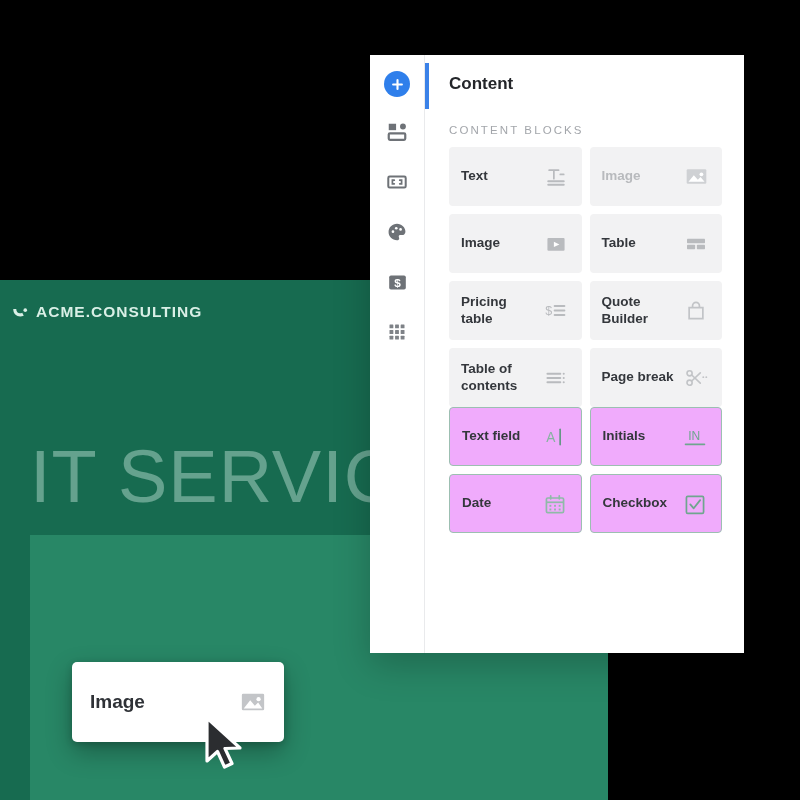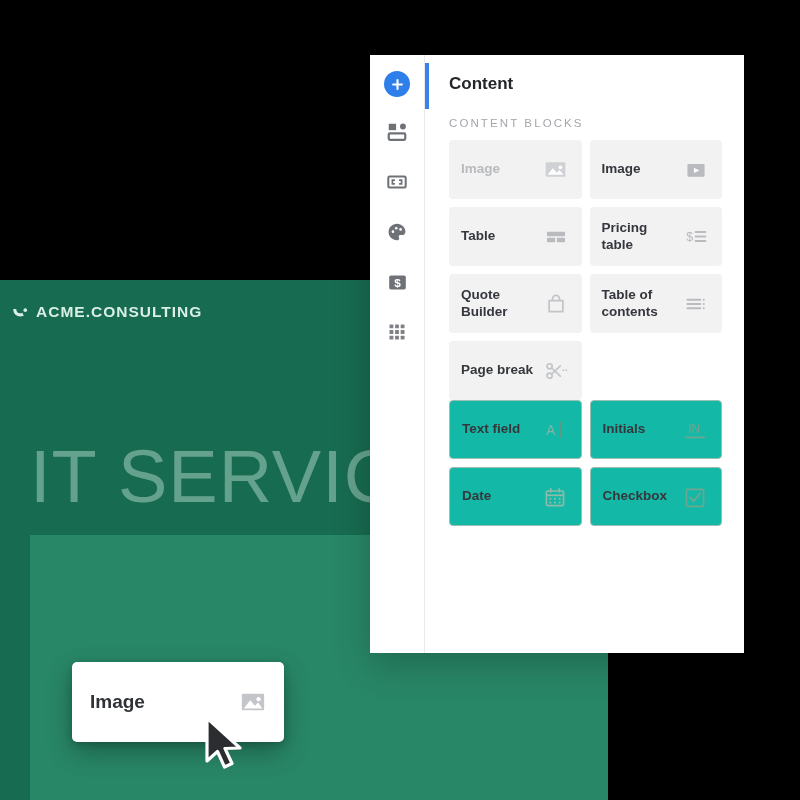--- a/index.html
+++ b/index.html
@@ -135,21 +135,21 @@
     font-size: 17px;
     font-weight: 700;
     color: #24262a;
     padding-top: 19px;
   }
   .section-label {
     font-size: 11.5px;
     letter-spacing: 2.1px;
     color: #a3a6ab;
     font-weight: 400;
-    margin-top: 23px;
+    margin-top: 30px;
     margin-bottom: 11px;
   }
   .section-label.fields { margin-top: 26px; }
 
   .grid {
     display: grid;
     grid-template-columns: 1fr 1fr;
     gap: 8px;
   }
 
@@ -174,21 +174,21 @@
     flex-shrink: 0;
   }
 
   
   .card.block { background: #f2f2f3; }
   .card.block .card-label { color: #34373c; }
   .card.block.disabled .card-label { color: #b8babd; }
 
   
   .card.field {
-    background: #14b8a6;
+    background: #f0abfc;
     border: 1px solid #9cbfb1;
   }
   .card.field .card-label { color: #34373c; }
 
   svg { display: block; }
 </style>
 </head>
 <body>
 
 <div id="stage">
@@ -301,20 +301,30 @@
 
     <div class="content">
       <div class="accent-bar"></div>
 
       <div class="panel-title">Content</div>
 
       <div class="section-label">CONTENT BLOCKS</div>
 
       <div class="grid">
 
+        <div class="card block">
+          <span class="card-label">Text</span>
+          <span class="card-icon">
+            <svg viewBox="0 0 28 28" width="24" height="24">
+              <path d="M6 6 H17 M11.5 6 V16" stroke="#b9bbbe" stroke-width="2" stroke-linecap="round"></path>
+              <path d="M19 11 H23" stroke="#b9bbbe" stroke-width="2" stroke-linecap="round"></path>
+              <path d="M5 19 H23 M5 23 H23" stroke="#b9bbbe" stroke-width="2.4" stroke-linecap="round"></path>
+            </svg>
+          </span>
+        </div>
 
         <div class="card block disabled">
           <span class="card-label">Image</span>
           <span class="card-icon">
             <svg viewBox="0 0 28 28" width="25" height="25">
               <rect x="3" y="6" width="22" height="16" rx="1.4" fill="#cfd1d4"></rect>
               <circle cx="19.5" cy="11.5" r="2.1" fill="#ffffff"></circle>
               <path d="M5 20 L11 12.5 L15.5 17.5 L18.5 14.5 L23 20 Z" fill="#ffffff"></path>
             </svg>
           </span>

